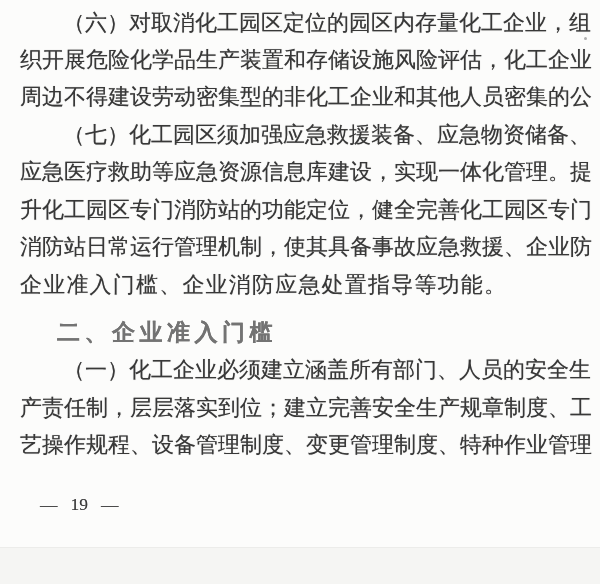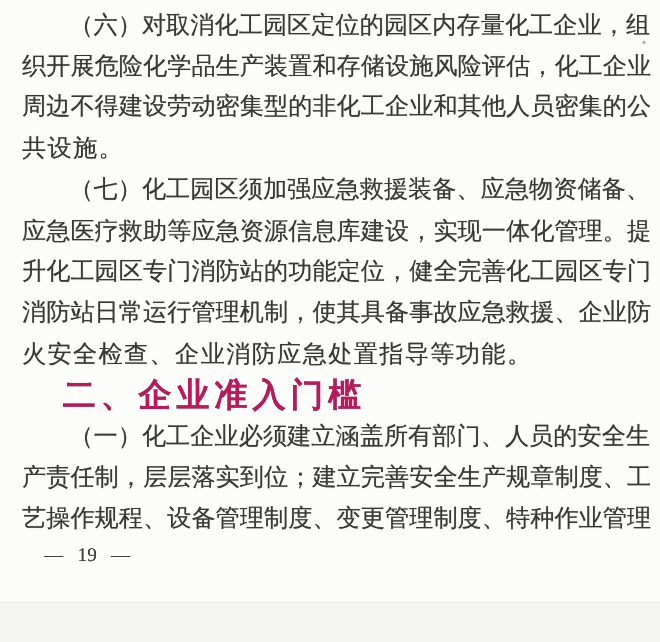--- a/index.html
+++ b/index.html
@@ -44,24 +44,25 @@
     line-height: 37.4px;
     letter-spacing: 1.2px;
   }
   .indent { padding-left: 43px; }
   .heading {
     height: 37.4px;
     line-height: 37.4px;
     margin-left: 37px;
     font-family: "Liberation Sans", "DejaVu Sans", sans-serif;
     font-weight: bold;
-    font-size: 30px;
+    font-size: 23px;
     letter-spacing: 4.5px;
-    color: #be185d;
+    color: #737373;
     text-shadow: 0 0 0.5px rgba(20,20,20,0.6);
+    margin-top: 11px;
   }
   .footer {
     position: absolute;
     top: 494px;
     left: 40px;
     display: flex;
     align-items: center;
     gap: 13px;
     font-size: 17.5px;
     color: #3c3c3c;
@@ -169,21 +170,20 @@
           <span>和</span>
           <span>其</span>
           <span>他</span>
           <span>人</span>
           <span>员</span>
           <span>密</span>
           <span>集</span>
           <span>的</span>
           <span>公</span>
         </div>
-      <div class="line nline">共设施。</div>
     </section>
 
     <section class="para">
       <div class="line jline indent">
           <span>（</span>
           <span>七</span>
           <span>）</span>
           <span>化</span>
           <span>工</span>
           <span>园</span>
@@ -283,21 +283,21 @@
           <span>故</span>
           <span>应</span>
           <span>急</span>
           <span>救</span>
           <span>援</span>
           <span>、</span>
           <span>企</span>
           <span>业</span>
           <span>防</span>
         </div>
-      <div class="line nline">火安全检查、企业消防应急处置指导等功能。</div>
+      <div class="line nline">企业准入门槛、企业消防应急处置指导等功能。</div>
     </section>
 
     <div class="heading">二、企业准入门槛</div>
 
     <section class="para">
       <div class="line jline indent">
           <span>（</span>
           <span>一</span>
           <span>）</span>
           <span>化</span>

